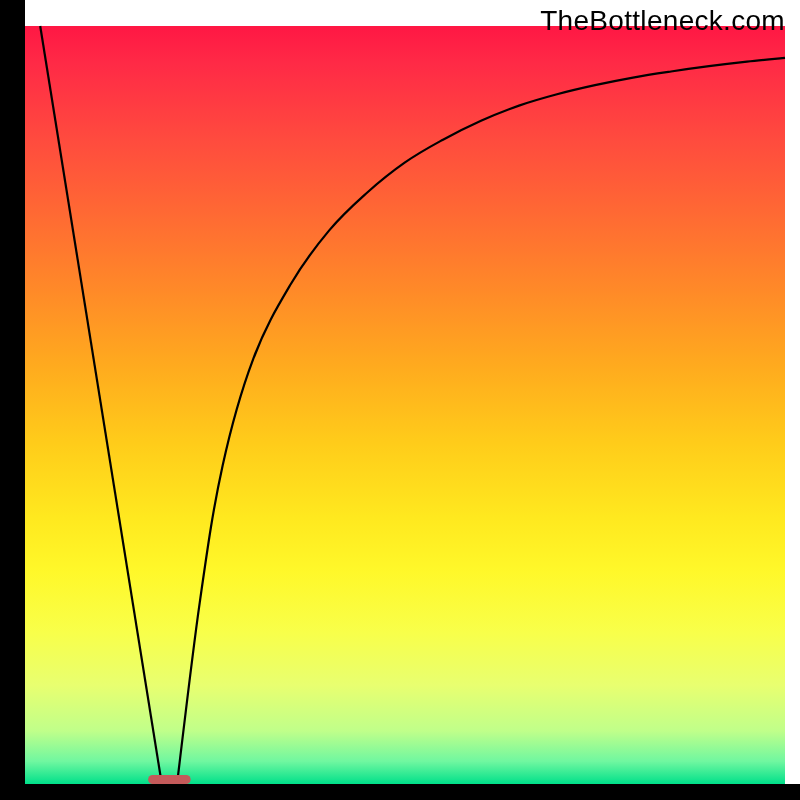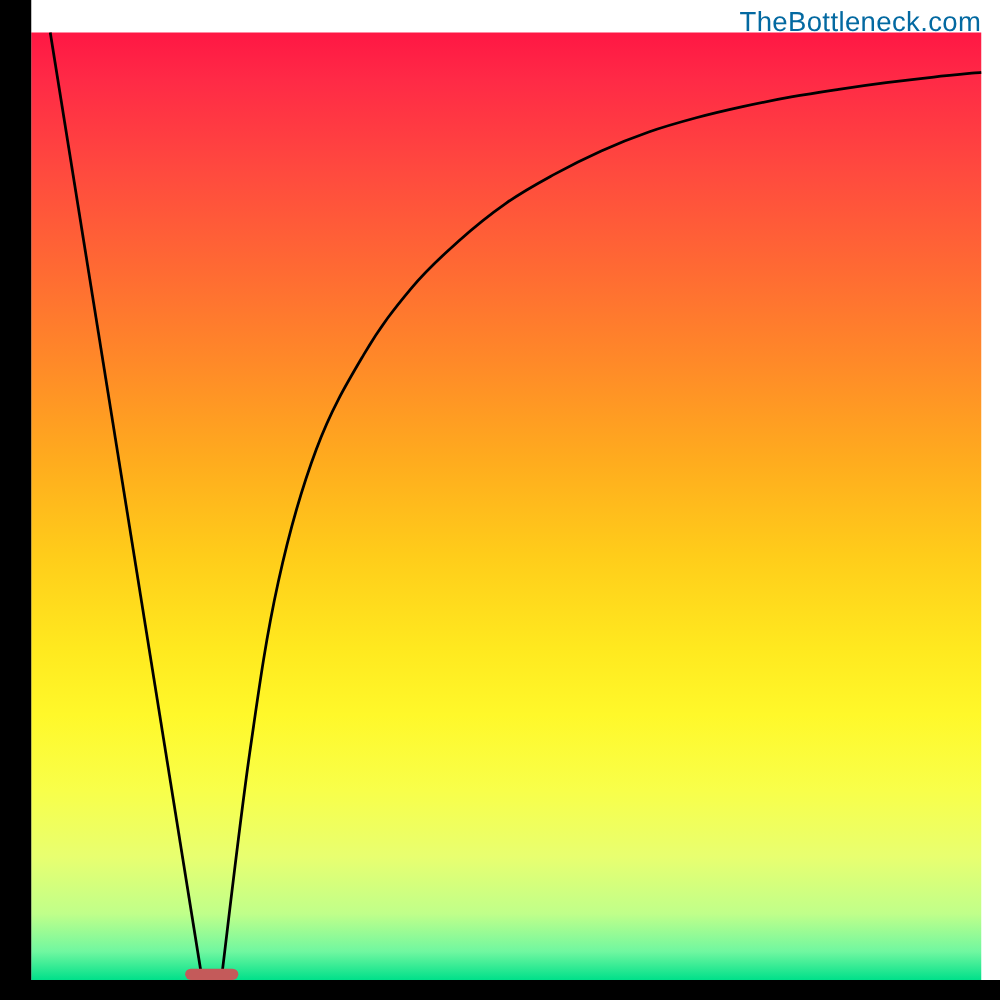--- a/index.html
+++ b/index.html
@@ -16,22 +16,22 @@
       position: relative;
     }
     svg {
       display: block;
     }
     .watermark {
       position: absolute;
       top: 5px;
       right: 15px;
       font-family: Arial, Helvetica, sans-serif;
-      font-size: 22px;
-      color: #0369a1;
+      font-size: 28px;
+      color: #000000;
       letter-spacing: 0.3px;
     }
   </style>
 </head>
 <body>
 <div class="container">
 
   <div class="watermark">TheBottleneck.com</div>
 
   <svg id="chart-svg" width="800" height="800" viewBox="0 0 800 800">

